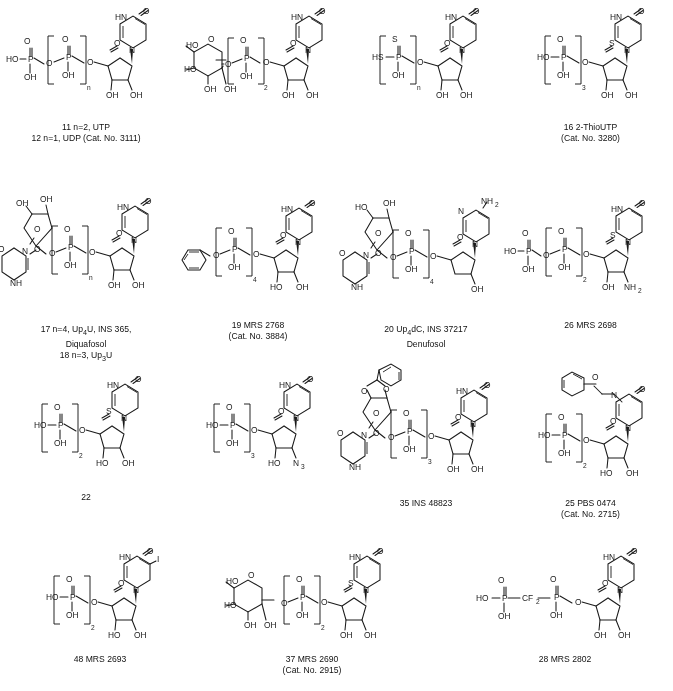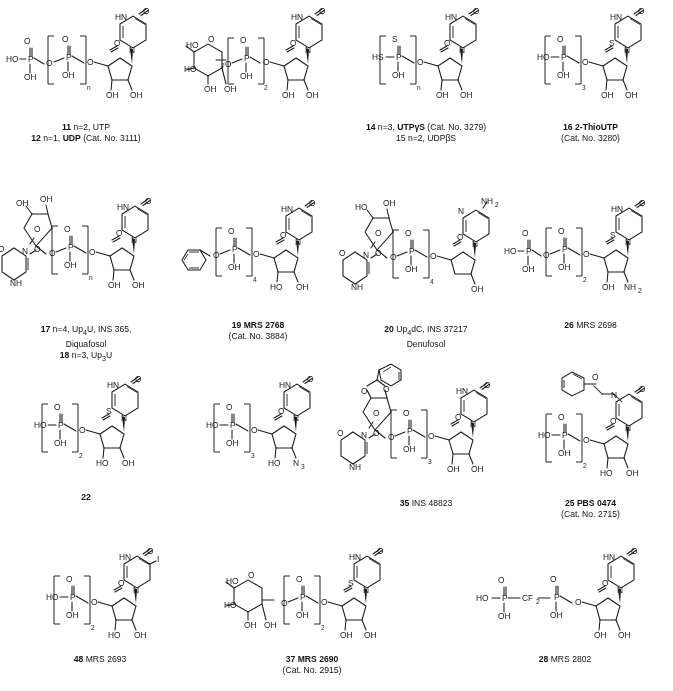--- a/index.html
+++ b/index.html
@@ -30,21 +30,21 @@
     margin: 0 auto;
   }
   .caption {
     font-size: 8.6px;
     line-height: 11px;
     color: #111;
     text-align: center;
     margin-top: 2px;
     white-space: pre-line;
   }
-  .caption b { font-weight: bold; }
+  .caption b { font-weight: normal; }
   svg { display: block; margin: 0 auto; overflow: visible; }
   .bond { stroke: #1a1a1a; stroke-width: 1.05; fill: none; stroke-linecap: round; }
   .bond-thin { stroke: #1a1a1a; stroke-width: 0.9; fill: none; }
   .wedge { fill: #1a1a1a; stroke: none; }
   .atom { font-family: "Liberation Sans", sans-serif; font-size: 8.4px; fill: #1a1a1a; }
   .atom-sm { font-family: "Liberation Sans", sans-serif; font-size: 6.6px; fill: #1a1a1a; }
   .brk { stroke: #1a1a1a; stroke-width: 0.95; fill: none; }
 </style>
 </head>
 <body>
@@ -183,21 +183,20 @@
       <path class="bond" d="M52,52 L52,44"></path>
       <path class="bond" d="M54,52 L54,44"></path>
       <text class="atom" x="46" y="76">OH</text>
       <path class="bond" d="M52,60 L52,69"></path>
       <text class="atom" x="26" y="58">HS</text>
       <path class="bond" d="M40,55 L48,55"></path>
       <path class="brk" d="M40,34 L34,34 L34,82 L40,82"></path>
       <path class="brk" d="M64,34 L70,34 L70,82 L64,82"></path>
       <text class="atom-sm" x="71" y="88">n</text>
     </svg>
-    <div class="caption"><b>14</b> n=3, <b>UTPγS</b> (Cat. No. 3279)<br>15 n=2, UDPβS</div>
   </div>
 
   <div class="cell" style="left:508px; top:2px; width:165px;">
     <svg class="struct" width="160" height="118" viewBox="0 0 160 118">
       <path class="bond" d="M104,22 L117,14 L130,22 L130,38 L117,46 L104,38 Z"></path>
       <path class="bond-thin" d="M107,24 L107,36"></path>
       <path class="bond-thin" d="M119,16.5 L129,22.5"></path>
       <text class="atom" x="99" y="18">HN</text>
       <text class="atom" x="127" y="12">O</text>
       <path class="bond" d="M123,12 L130,7"></path>

